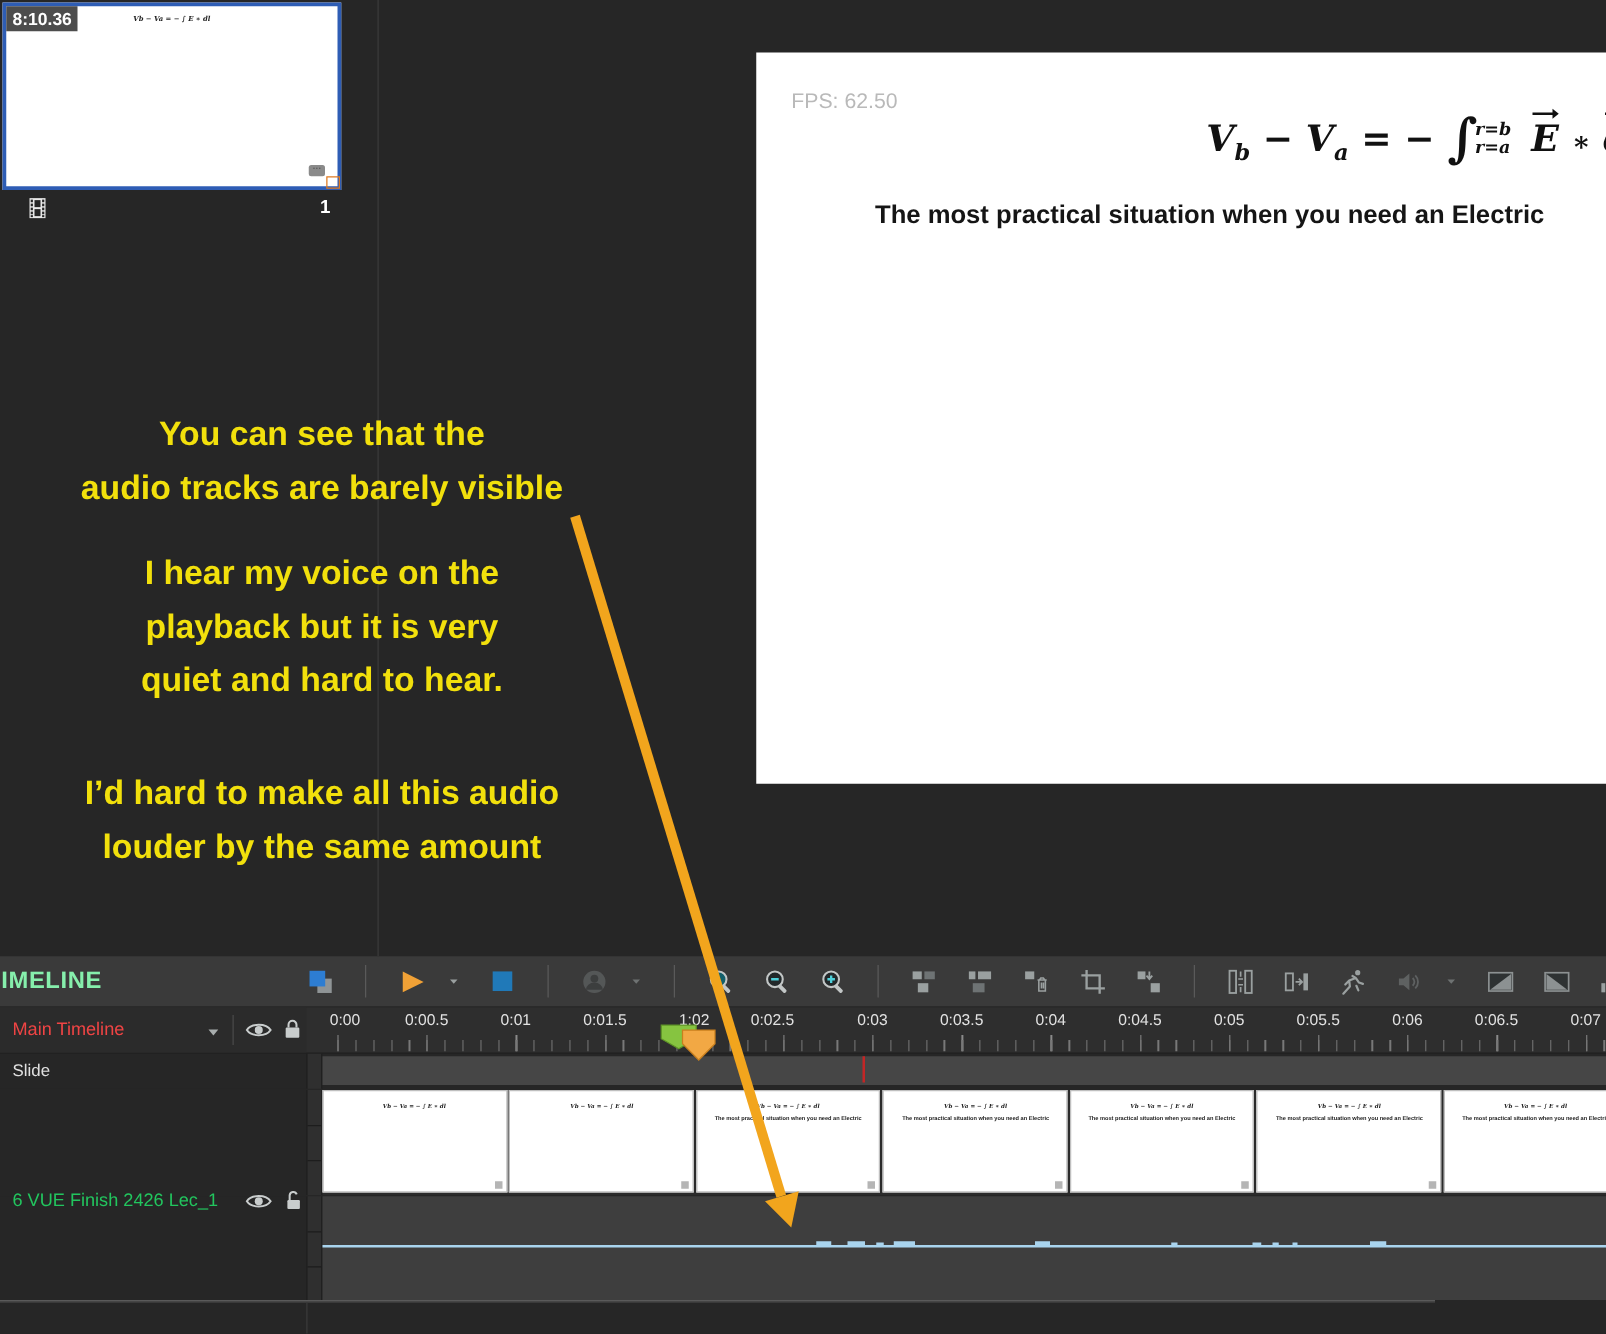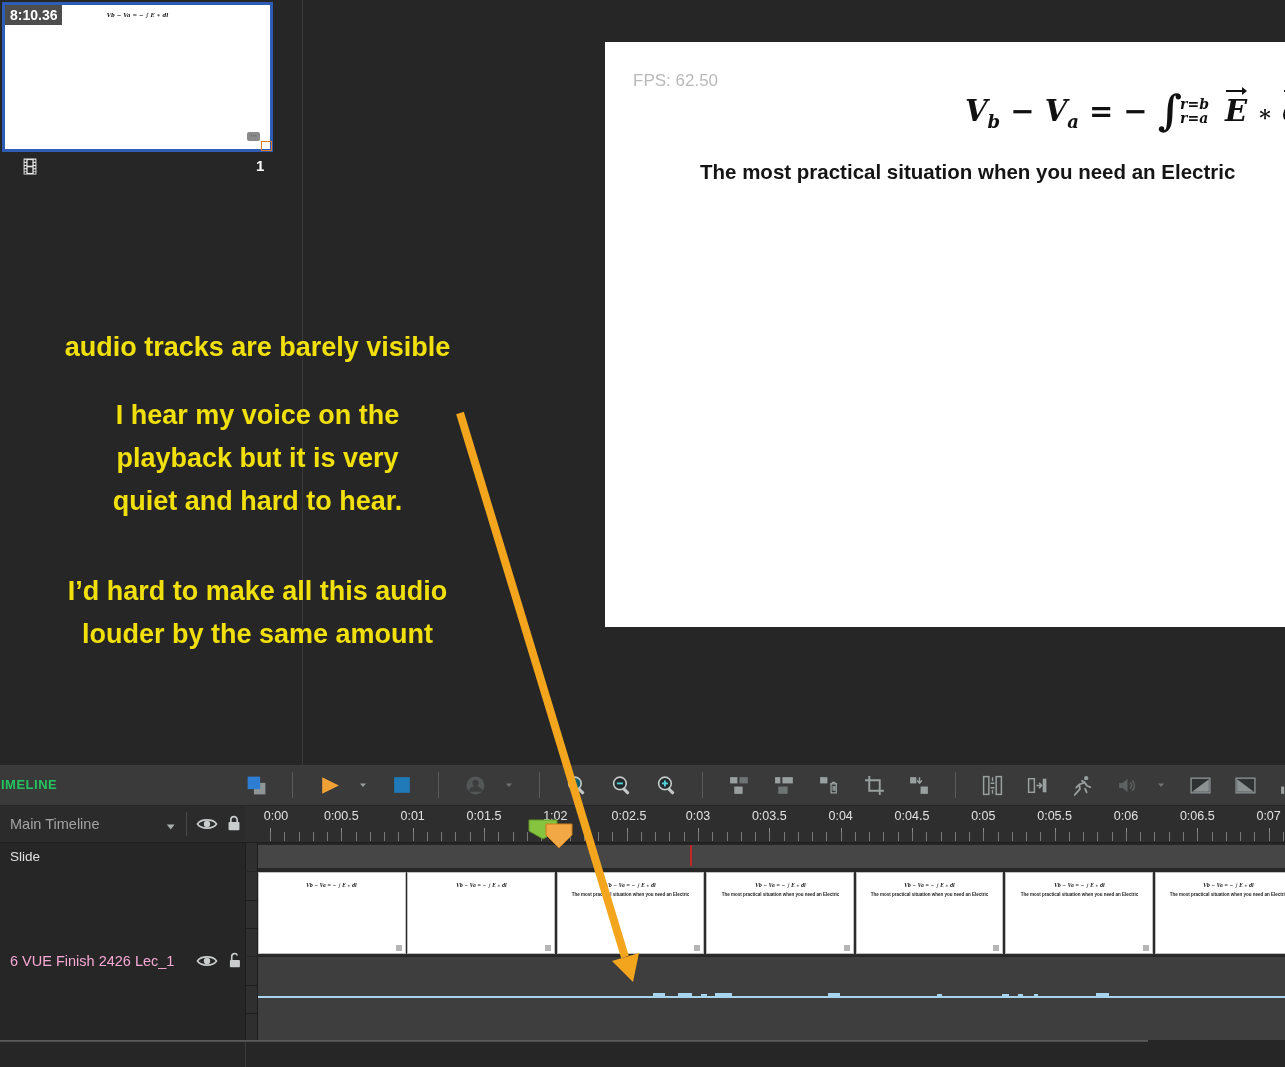--- a/index.html
+++ b/index.html
@@ -43,35 +43,35 @@
               color:#f2e00c;font-size:27px;font-weight:bold;line-height:43px;}
   .annotation .gap1{margin-top:25px;}
   .annotation .gap2{margin-top:47px;}
 
   
   .overlay{position:absolute;left:0;top:0;width:1285px;height:1067px;pointer-events:none;z-index:50;}
 
   
   .timeline{position:absolute;left:0;top:765px;width:1285px;height:302px;background:#262626;}
   .tl-toolbar{position:absolute;left:0;top:0;width:1285px;height:40px;background:#3a3a3a;}
-  .tl-title{position:absolute;left:1px;top:0;height:40px;line-height:40px;color:#22c55e;
-            font-size:13px;font-weight:bold;letter-spacing:.5px;}
+  .tl-title{position:absolute;left:1px;top:0;height:40px;line-height:40px;color:#86efac;
+            font-size:19px;font-weight:bold;letter-spacing:.5px;}
   .tb-row{position:absolute;left:244px;top:0;height:40px;display:flex;align-items:center;gap:21px;}
   .tb-icon{display:inline-flex;width:24px;height:24px;align-items:center;justify-content:center;}
   .tb-icon.dim{opacity:.55;}
   .tb-caret{display:inline-flex;width:11px;color:#9aa0a0;align-items:center;margin-left:-4px;}
   .tb-caret.dim{opacity:.55;}
   .tb-sep{width:1px;height:26px;background:#5a5a5a;margin:0 3px;}
   .tb-cc{background:#3fae49;color:#0c2a0e;font-weight:bold;font-size:13px;padding:2px 4px;
          border-radius:3px;line-height:14px;}
 
   .tl-header{position:absolute;left:0;top:41px;width:1285px;height:36px;background:#2e2e2e;
              border-bottom:1px solid #1f1f1f;}
   .tl-header .labelcol{position:absolute;left:0;top:0;width:245px;height:36px;background:#2b2b2b;}
-  .sel-label{position:absolute;left:10px;top:0;height:36px;line-height:36px;color:#a3a3a3;font-size:14.5px;}
+  .sel-label{position:absolute;left:10px;top:0;height:36px;line-height:36px;color:#ef4444;font-size:14.5px;}
   .sel-caret{position:absolute;left:165px;top:13px;color:#a8adad;}
   .hdr-sep{position:absolute;left:186px;top:6px;width:1px;height:24px;background:#4a4a4a;}
   .hdr-eye{position:absolute;left:196px;top:7px;}
   .hdr-lock{position:absolute;left:224px;top:7px;}
 
   .ruler{position:absolute;left:258px;top:0;width:1027px;height:36px;}
   .tick-label{position:absolute;top:3px;transform:translateX(-50%);color:#e2e2e2;font-size:12.5px;white-space:nowrap;}
   .tick-strip{position:absolute;left:0;right:0;bottom:1px;height:9px;
       background-image:repeating-linear-gradient(90deg,#787878 0 1px,transparent 1px 14.266px);
       background-position-x:12px;}
@@ -99,21 +99,21 @@
   .thumb-line.l2{margin-top:-2px;font-weight:bold;}
   .cell-badge{position:absolute;right:3px;bottom:2px;width:6px;height:6px;background:#b5b5b5;}
 
   .row-audio{top:192px;height:83px;border-bottom:1px solid #5a5a5a;box-sizing:content-box;}
   .row-audio .content{background:#3e3e3e;}
   .wave-line{position:absolute;left:0;right:0;top:39px;height:2px;background:#a9d4ee;}
   .wave-bump{position:absolute;background:#a9d4ee;}
   .gcell{position:absolute;left:0;right:0;height:1px;background:#1d1d1d;}
 
   .track-label-block{position:absolute;left:0;top:107px;width:245px;height:168px;}
-  .track-label{position:absolute;left:10px;top:81px;color:#f9a8d4;font-size:14.5px;white-space:nowrap;}
+  .track-label{position:absolute;left:10px;top:81px;color:#22c55e;font-size:14.5px;white-space:nowrap;}
   .trk-eye{position:absolute;left:196px;top:78px;}
   .trk-lock{position:absolute;left:224px;top:78px;}
 
   .row-footer{top:276px;height:26px;background:#262626;border-top:1px solid #4f4f4f;}
   .footer-divider{position:absolute;left:245px;top:0;bottom:0;width:1px;background:#3a3a3a;}
 </style>
 </head>
 <body>
 
 <div id="screen">
@@ -158,20 +158,21 @@
       <span>= −</span>
       <span class="int">∫</span><span class="lims"><span>r=b</span><span>r=a</span></span>
       <span class="vec">E</span>
       <span style="font-style:normal;font-size:22px;">∗</span>
       <span class="vec">dl</span>
     </div>
     <div class="caption">The most practical situation when you need an Electric</div>
   </div>
 
   <div class="annotation">
+    <div>You can see that the</div>
     <div>audio tracks are barely visible</div>
     <div class="gap1">I hear my voice on the</div>
     <div>playback but it is very</div>
     <div>quiet and hard to hear.</div>
     <div class="gap2">I’d hard to make all this audio</div>
     <div>louder by the same amount</div>
   </div>
 
   <div class="timeline">
     <div class="tl-toolbar">
@@ -378,21 +379,21 @@
             </svg></span>
       </div>
       <div class="ruler">
         <div class="tick-strip-major"></div>
         <div class="tick-strip"></div>
       <span class="tick-label" style="left: 12px; padding-left: 12px;">0:00</span>
           <span class="tick-label" style="left: 83.33px;">0:00.5</span>
           <span class="tick-label" style="left: 154.66px;">0:01</span>
           <span class="tick-label" style="left: 225.99px;">0:01.5</span>
           <span class="tick-label" style="left: 297.32px;">1:02</span>
-          <span class="tick-label" style="left: 371px;">0:02.5</span>
+          <span class="tick-label" style="left: 360px;">0:02.5</span>
           <span class="tick-label" style="left: 439.98px;">0:03</span>
           <span class="tick-label" style="left: 511.31px;">0:03.5</span>
           <span class="tick-label" style="left: 582.64px;">0:04</span>
           <span class="tick-label" style="left: 653.97px;">0:04.5</span>
           <span class="tick-label" style="left: 725.3px;">0:05</span>
           <span class="tick-label" style="left: 796.63px;">0:05.5</span>
           <span class="tick-label" style="left: 867.96px;">0:06</span>
           <span class="tick-label" style="left: 939.29px;">0:06.5</span>
           <span class="tick-label" style="left: 1010.62px;">0:07</span>
         </div>

